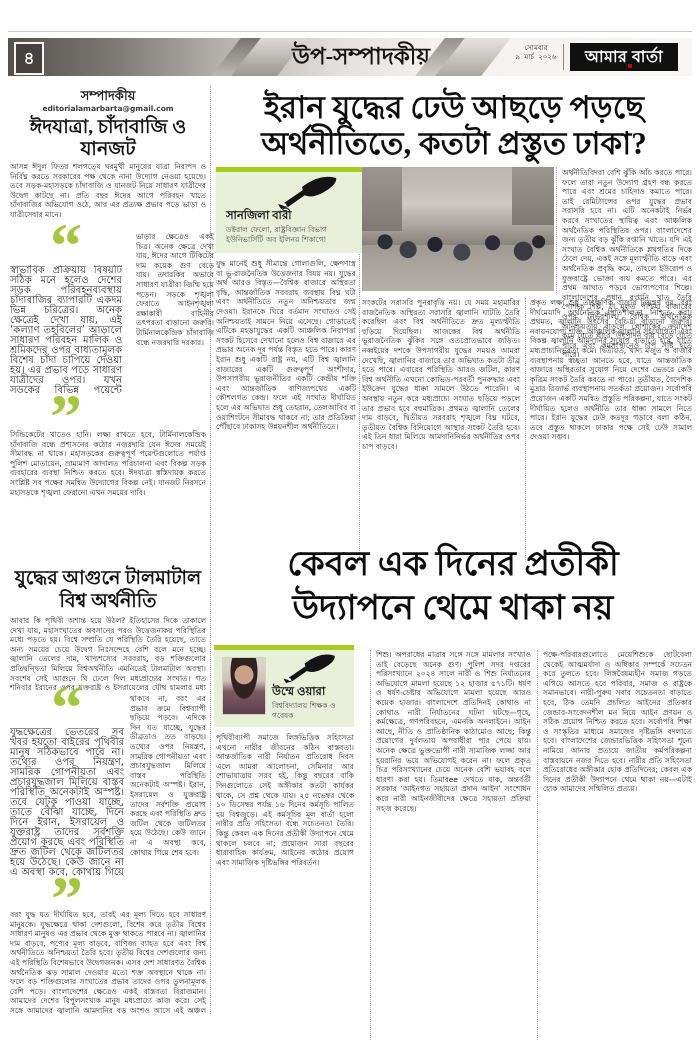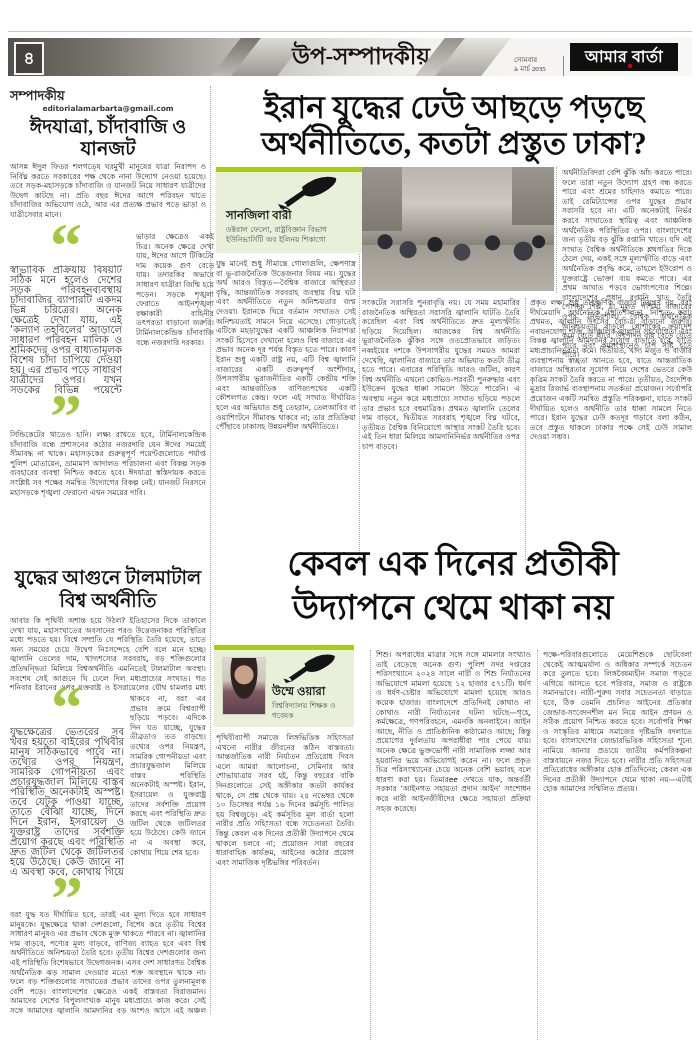--- a/index.html
+++ b/index.html
@@ -14,31 +14,31 @@
   #pagenum-box{left:6px;top:4px;width:26px;height:29px;border:2px solid #f5f4f2;
                background:#444140;color:#fff;font-size:17px;font-weight:bold;
                display:flex;align-items:center;justify-content:center;}
   .swoosh{top:-6px;width:46px;height:50px;transform:skewX(-38deg);}
   #swoosh1{left:218px;background:linear-gradient(180deg,#6d6a65,#c7c4bf);}
   #swoosh1b{left:238px;background:linear-gradient(180deg,#e8e6e2,#908d88);}
   #swoosh2{left:422px;background:linear-gradient(180deg,#8d8a85,#d8d5d1);}
   #swoosh2b{left:442px;background:linear-gradient(180deg,#f0eeea,#a19e99);}
   #section-title{left:268px;top:3px;width:170px;height:32px;text-align:center;
                  font-size:23px;font-weight:bold;color:#151515;line-height:32px;}
-  #date-block{left:506px;top:18px;width:44px;height:26px;font-family:Liberation Serif, serif;
-              font-size:7px;line-height:9px;text-align:left;color:#333;
+  #date-block{left:506px;top:6px;width:44px;height:26px;font-family:Liberation Mono, monospace;
+              font-size:7px;line-height:9px;text-align:center;color:#333;
               border-right:1px solid #8e8b86;padding-right:5px;}
   #logo-box{left:562px;top:5px;width:108px;height:28px;background:#101010;
             display:flex;align-items:center;justify-content:center;}
   #logo-text{color:#fff;font-size:16px;font-weight:bold;letter-spacing:.5px;}
   #logo-red-dot{left:58px;top:21px;width:4px;height:4px;background:#d40000;border-radius:1px;}
   
   .vdot{border-left:1px dotted #a9a7a3;width:0;}
   
-  .ed-label{left:10px;top:86px;width:196px;text-align:left;font-size:13px;font-weight:bold;color:#222;}
+  .ed-label{left:10px;top:86px;width:196px;text-align:center;font-size:13px;font-weight:bold;color:#222;}
   .ed-email{left:10px;top:104px;width:196px;text-align:center;font-family:"DejaVu Sans",sans-serif;
             font-size:7.5px;font-weight:bold;color:#3a3a3a;text-decoration:none;}
   .ed-head1{left:10px;top:116px;width:196px;text-align:center;font-size:19px;line-height:22px;font-weight:bold;color:#111;}
   .body-text{font-family:"DejaVu Sans",sans-serif;font-size:7.5px;line-height:9.6px;
              text-align:justify;color:#1c1c1c;overflow:hidden;}
   .quote-mark{font-family:"Liberation Serif",serif;font-weight:bold;line-height:.55;
               font-size:64px;}
   .quote-text{font-family:"DejaVu Sans",sans-serif;font-size:10px;line-height:10px;
               text-align:justify;color:#2a2a2a;overflow:hidden;}
   .ed-head2{left:10px;top:566px;width:196px;text-align:center;font-size:19px;line-height:23px;font-weight:bold;color:#111;}
@@ -86,21 +86,21 @@
     <div class="abs" id="pagenum-box">
       <span>৪</span>
     </div>
     <div class="abs swoosh" id="swoosh1"></div>
     <div class="abs swoosh" id="swoosh1b"></div>
     <div class="abs" id="section-title">উপ-সম্পাদকীয়</div>
     <div class="abs swoosh" id="swoosh2"></div>
     <div class="abs swoosh" id="swoosh2b"></div>
     <div class="abs" id="date-block">
       <span>সোমবার</span><br>
-      <span>৯ মার্চ 2035</span>
+      <span>৯ মার্চ ২০২৬</span>
     </div>
     <div class="abs" id="logo-box">
       <span id="logo-text">আমার বার্তা</span>
       <span class="abs" id="logo-red-dot"></span>
     </div>
   </div>
 
   <div class="abs vdot" style="left:210px;top:86px;height:928px;"></div>
   <div class="abs vdot" style="left:359px;top:167px;height:396px;"></div>
   <div class="abs vdot" style="left:525px;top:298px;height:264px;"></div>

